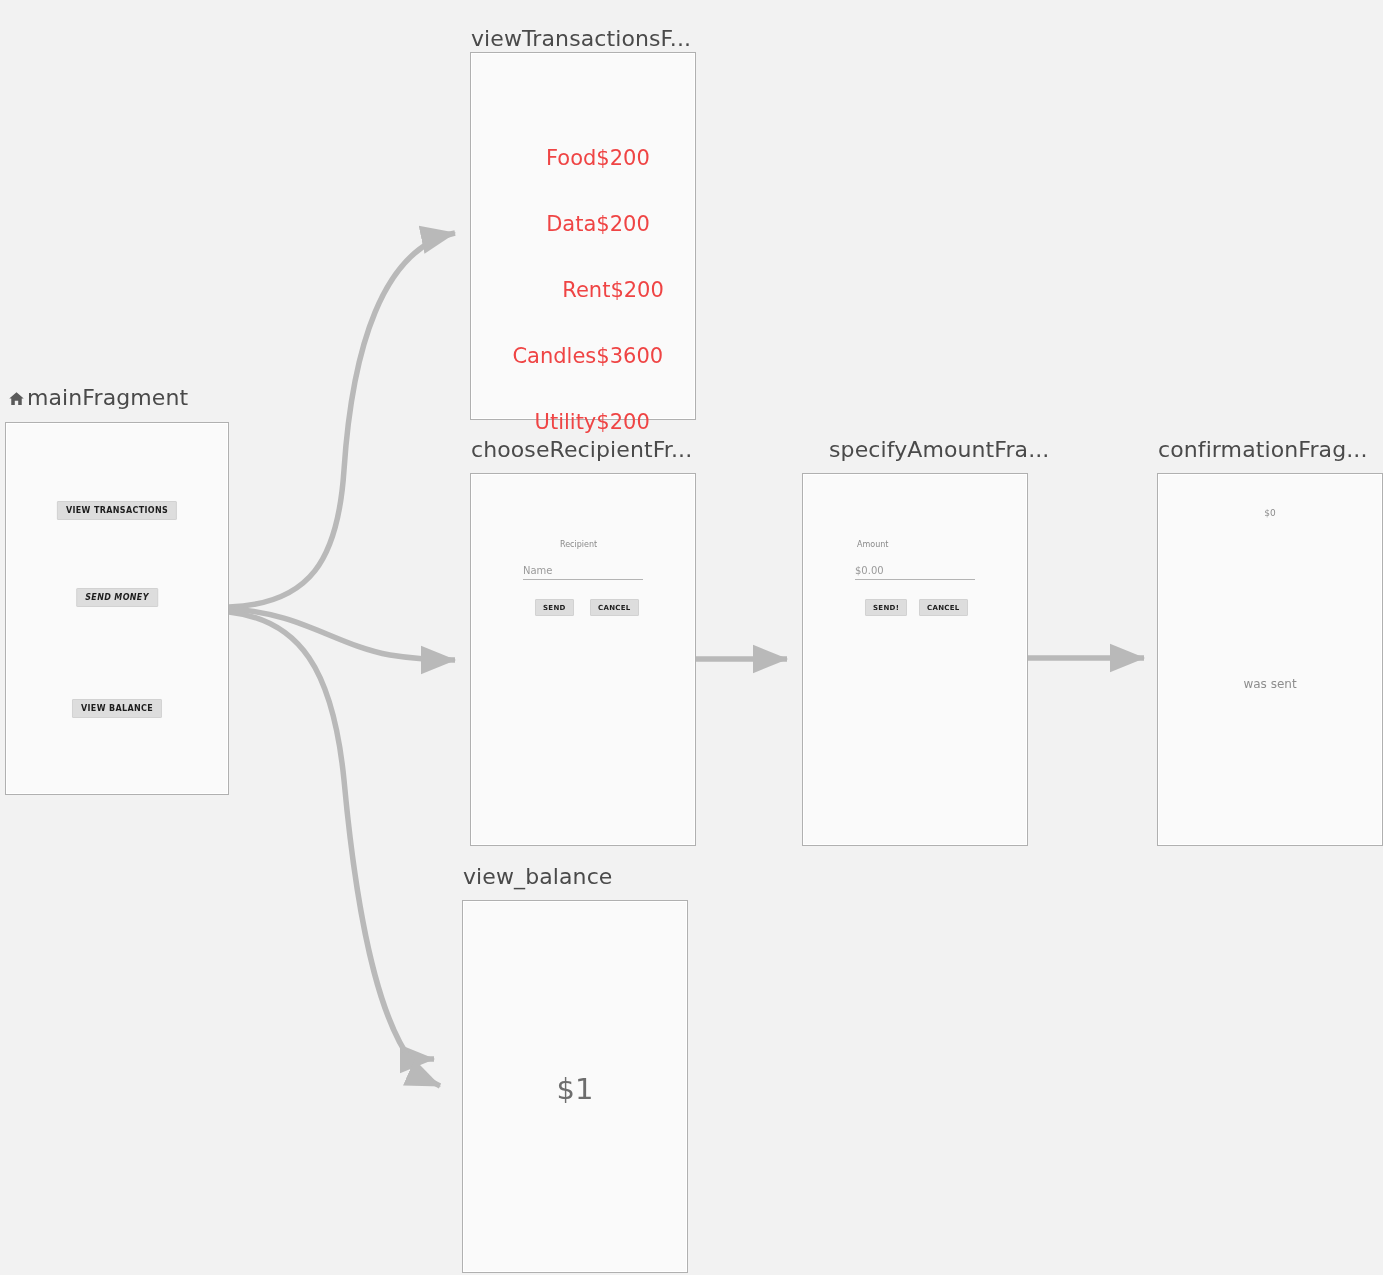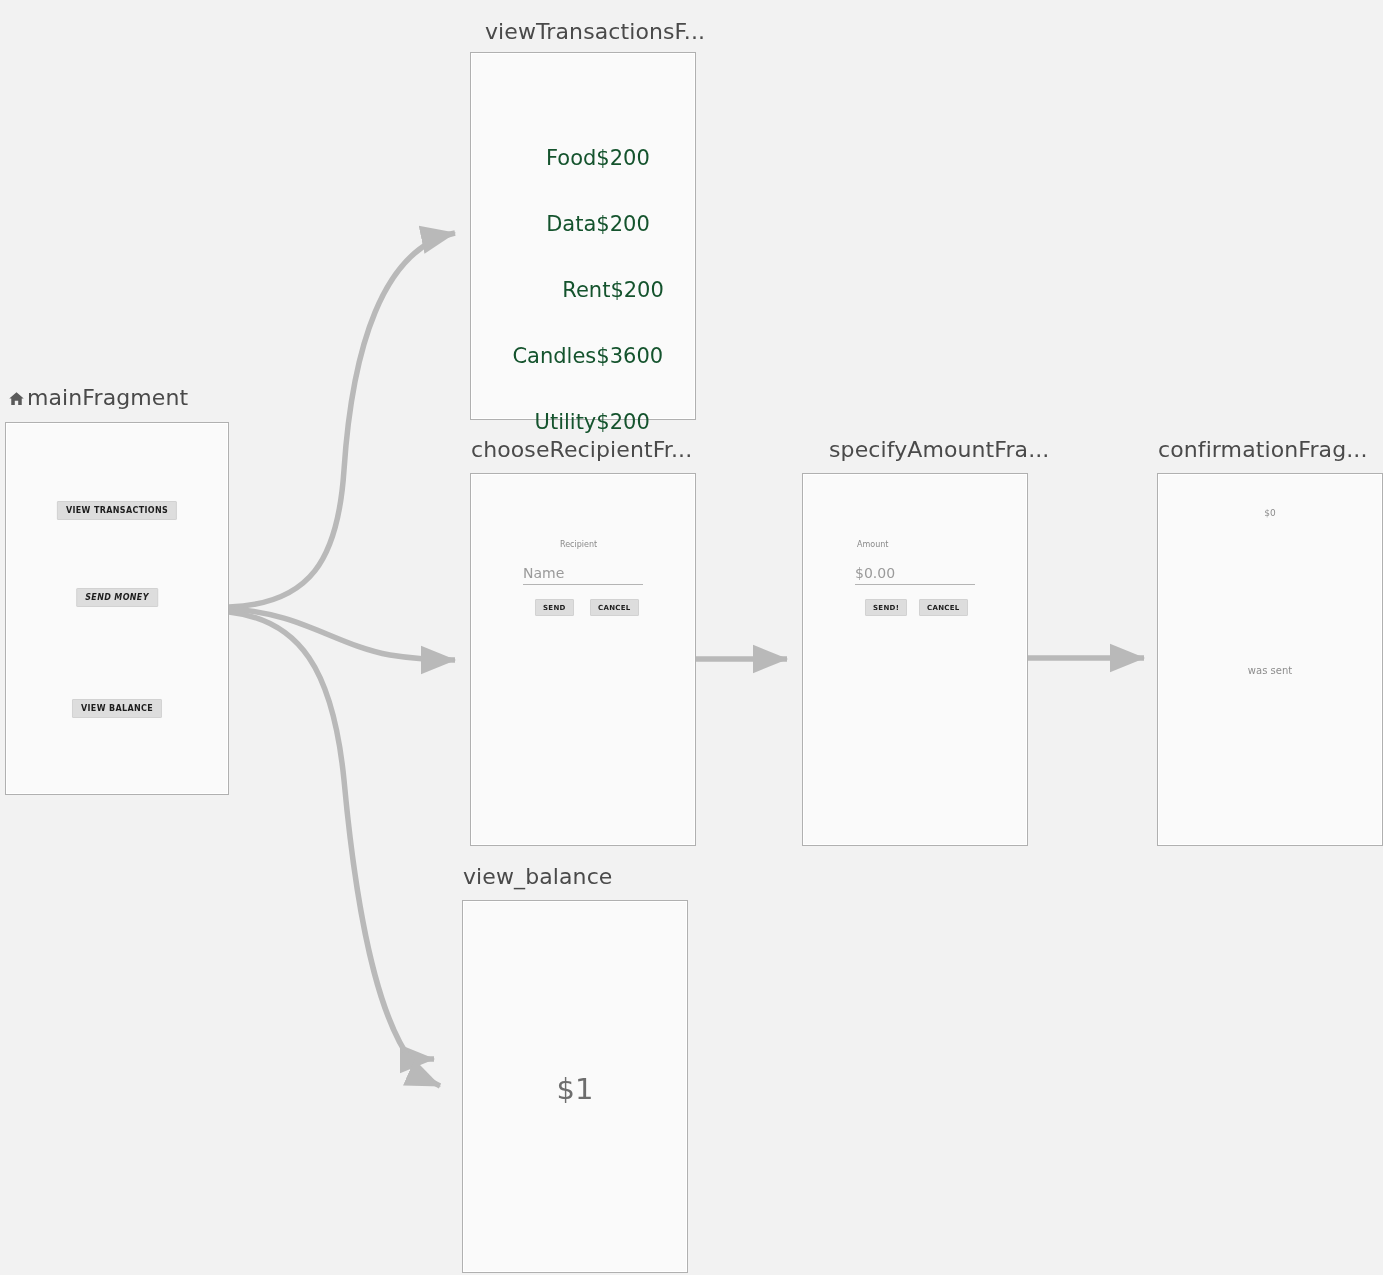--- a/index.html
+++ b/index.html
@@ -59,58 +59,58 @@
     left: 50%;
     transform: translateX(-50%);
     padding: 0 8px;
   }
   
   .txn-row {
     position: absolute;
     left: 0; right: 0;
     display: flex;
     align-items: center;
-    color: #14532d;
+    color: #ef4444;
     font-size: 21px;
     font-family: "DejaVu Sans", "Liberation Sans", sans-serif;
   }
   .txn-name { width: 56%; text-align: right; padding-right: 0px; }
   .txn-amt  { width: 44%; text-align: left; padding-right: 26px; }
 
   
   .form-label {
     position: absolute;
     font-size: 8px;
     color: #8a8a8a;
     font-family: "DejaVu Sans", "Liberation Sans", sans-serif;
   }
   .form-input {
     position: absolute;
-    font-size: 14px;
+    font-size: 10px;
     color: #9a9a9a;
     border-bottom: 1px solid #b4b4b4;
     font-family: "DejaVu Sans", "Liberation Sans", sans-serif;
     padding-bottom: 3px;
   }
   .form-btn {
     font-size: 7px;
     height: 17px;
     padding: 0 7px;
     letter-spacing: .3px;
   }
   
   .conf-line {
     position: absolute;
     left: 0; right: 0;
     text-align: center;
     color: #8d8d8d;
     font-family: "DejaVu Sans", "Liberation Sans", sans-serif;
   }
   .conf-amount { font-size: 9px; }
-  .conf-sent   { font-size: 10px; }
+  .conf-sent   { font-size: 12px; margin-top: 12px; }
   
   .balance-amount {
     position: absolute;
     left: 0; right: 0;
     text-align: center;
     font-size: 29px;
     color: #6d6d6d;
     font-family: "DejaVu Sans", "Liberation Sans", sans-serif;
   }
   
@@ -154,21 +154,21 @@
         <path d="M12 3 L1.8 12 L4.6 12 L4.6 21 L9.6 21 L9.6 15 L14.4 15 L14.4 21 L19.4 21 L19.4 12 L22.2 12 Z" fill="#5a5a5a"></path>
       </svg>
     </span><span>mainFragment</span>
   </div>
   <div class="card" id="card-main" style="left:6px; top:423px; width:222px; height:371px;">
     <div class="mat-btn main-btn" style="top:77px;">VIEW TRANSACTIONS</div>
     <div class="mat-btn main-btn" style="top:164px;font-style:italic;">SEND MONEY</div>
     <div class="mat-btn main-btn" style="top:275px;">VIEW BALANCE</div>
   </div>
 
-  <div class="dest-label" style="left:471px; top:19px;margin-left:14px;">viewTransactionsF...</div>
+  <div class="dest-label" style="left:471px; top:26px;">viewTransactionsF...</div>
   <div class="card" style="left:471px; top:53px; width:224px; height:366px;">
     <div class="txn-row" style="top:92px;">
       <span class="txn-name">Food</span>
       <span class="txn-amt">$200</span>
     </div>
     <div class="txn-row" style="top:158px;">
       <span class="txn-name">Data</span>
       <span class="txn-amt">$200</span>
     </div>
     <div class="txn-row" style="top:224px;padding-left:32px;">

